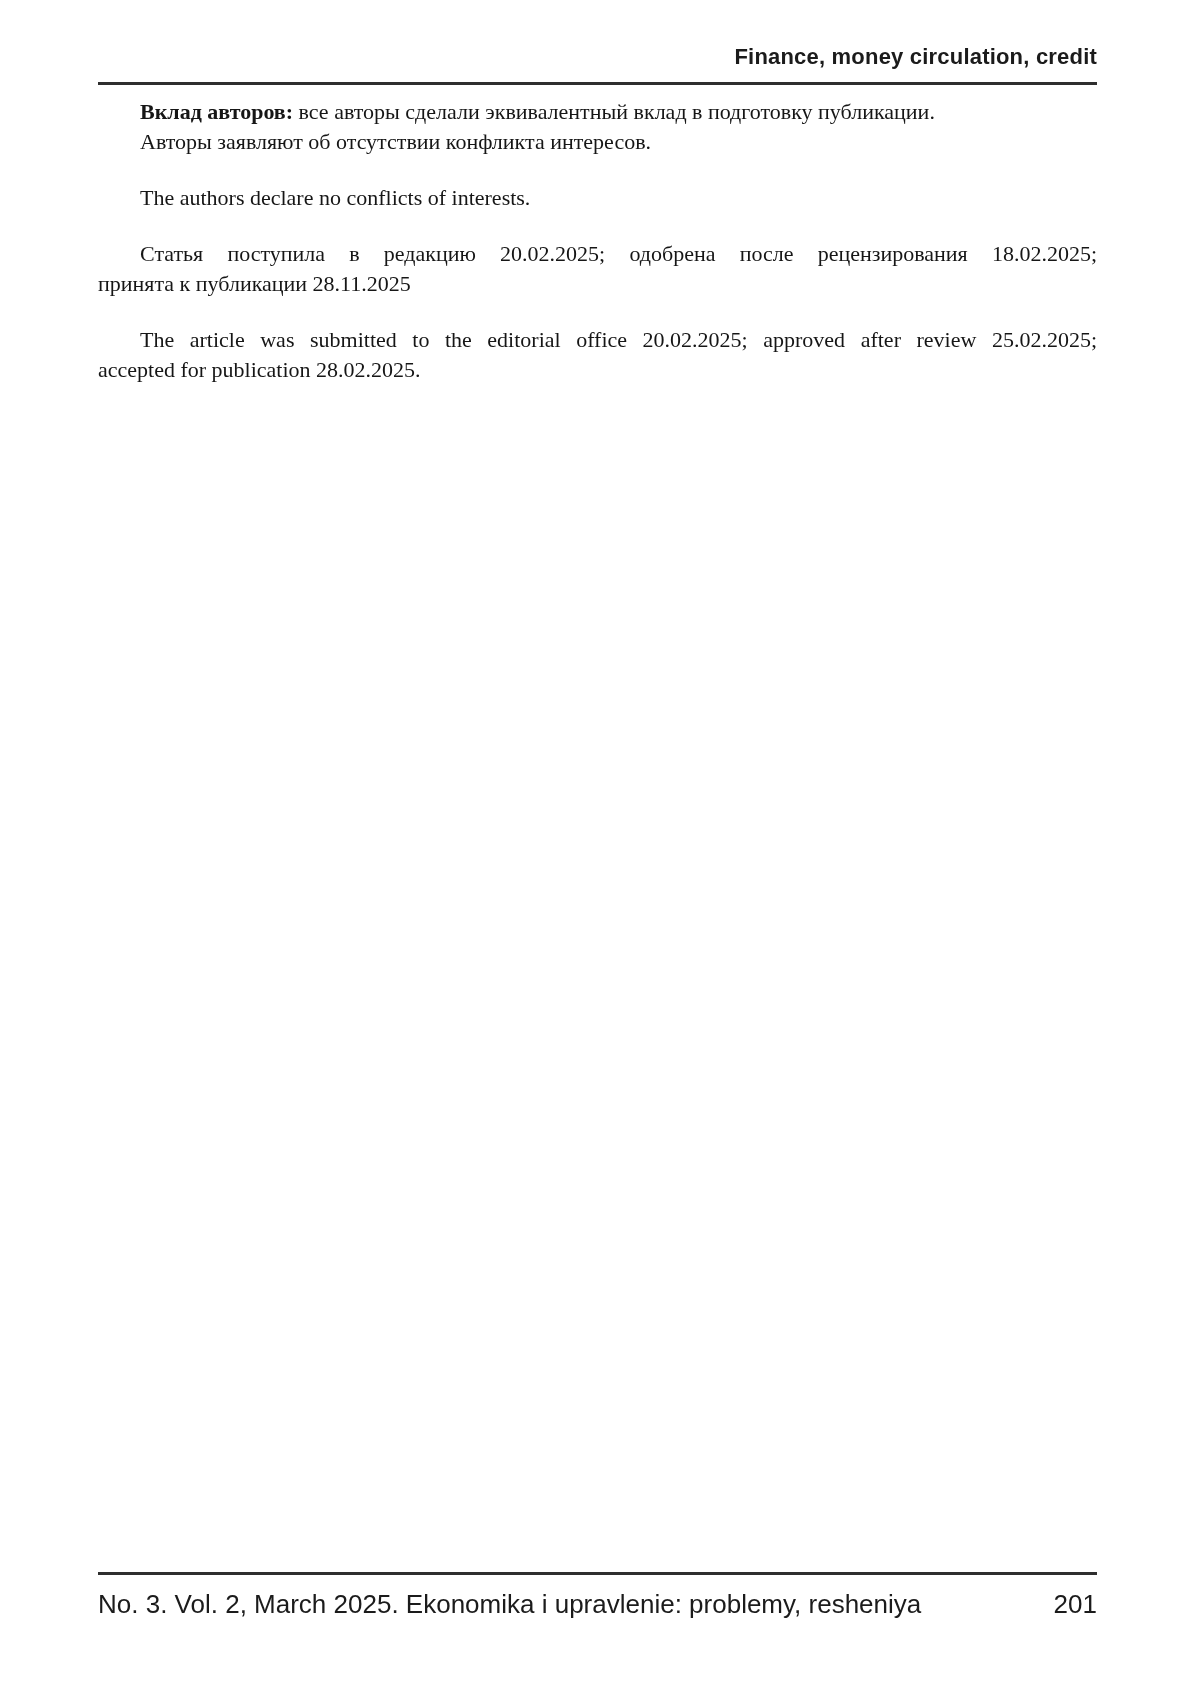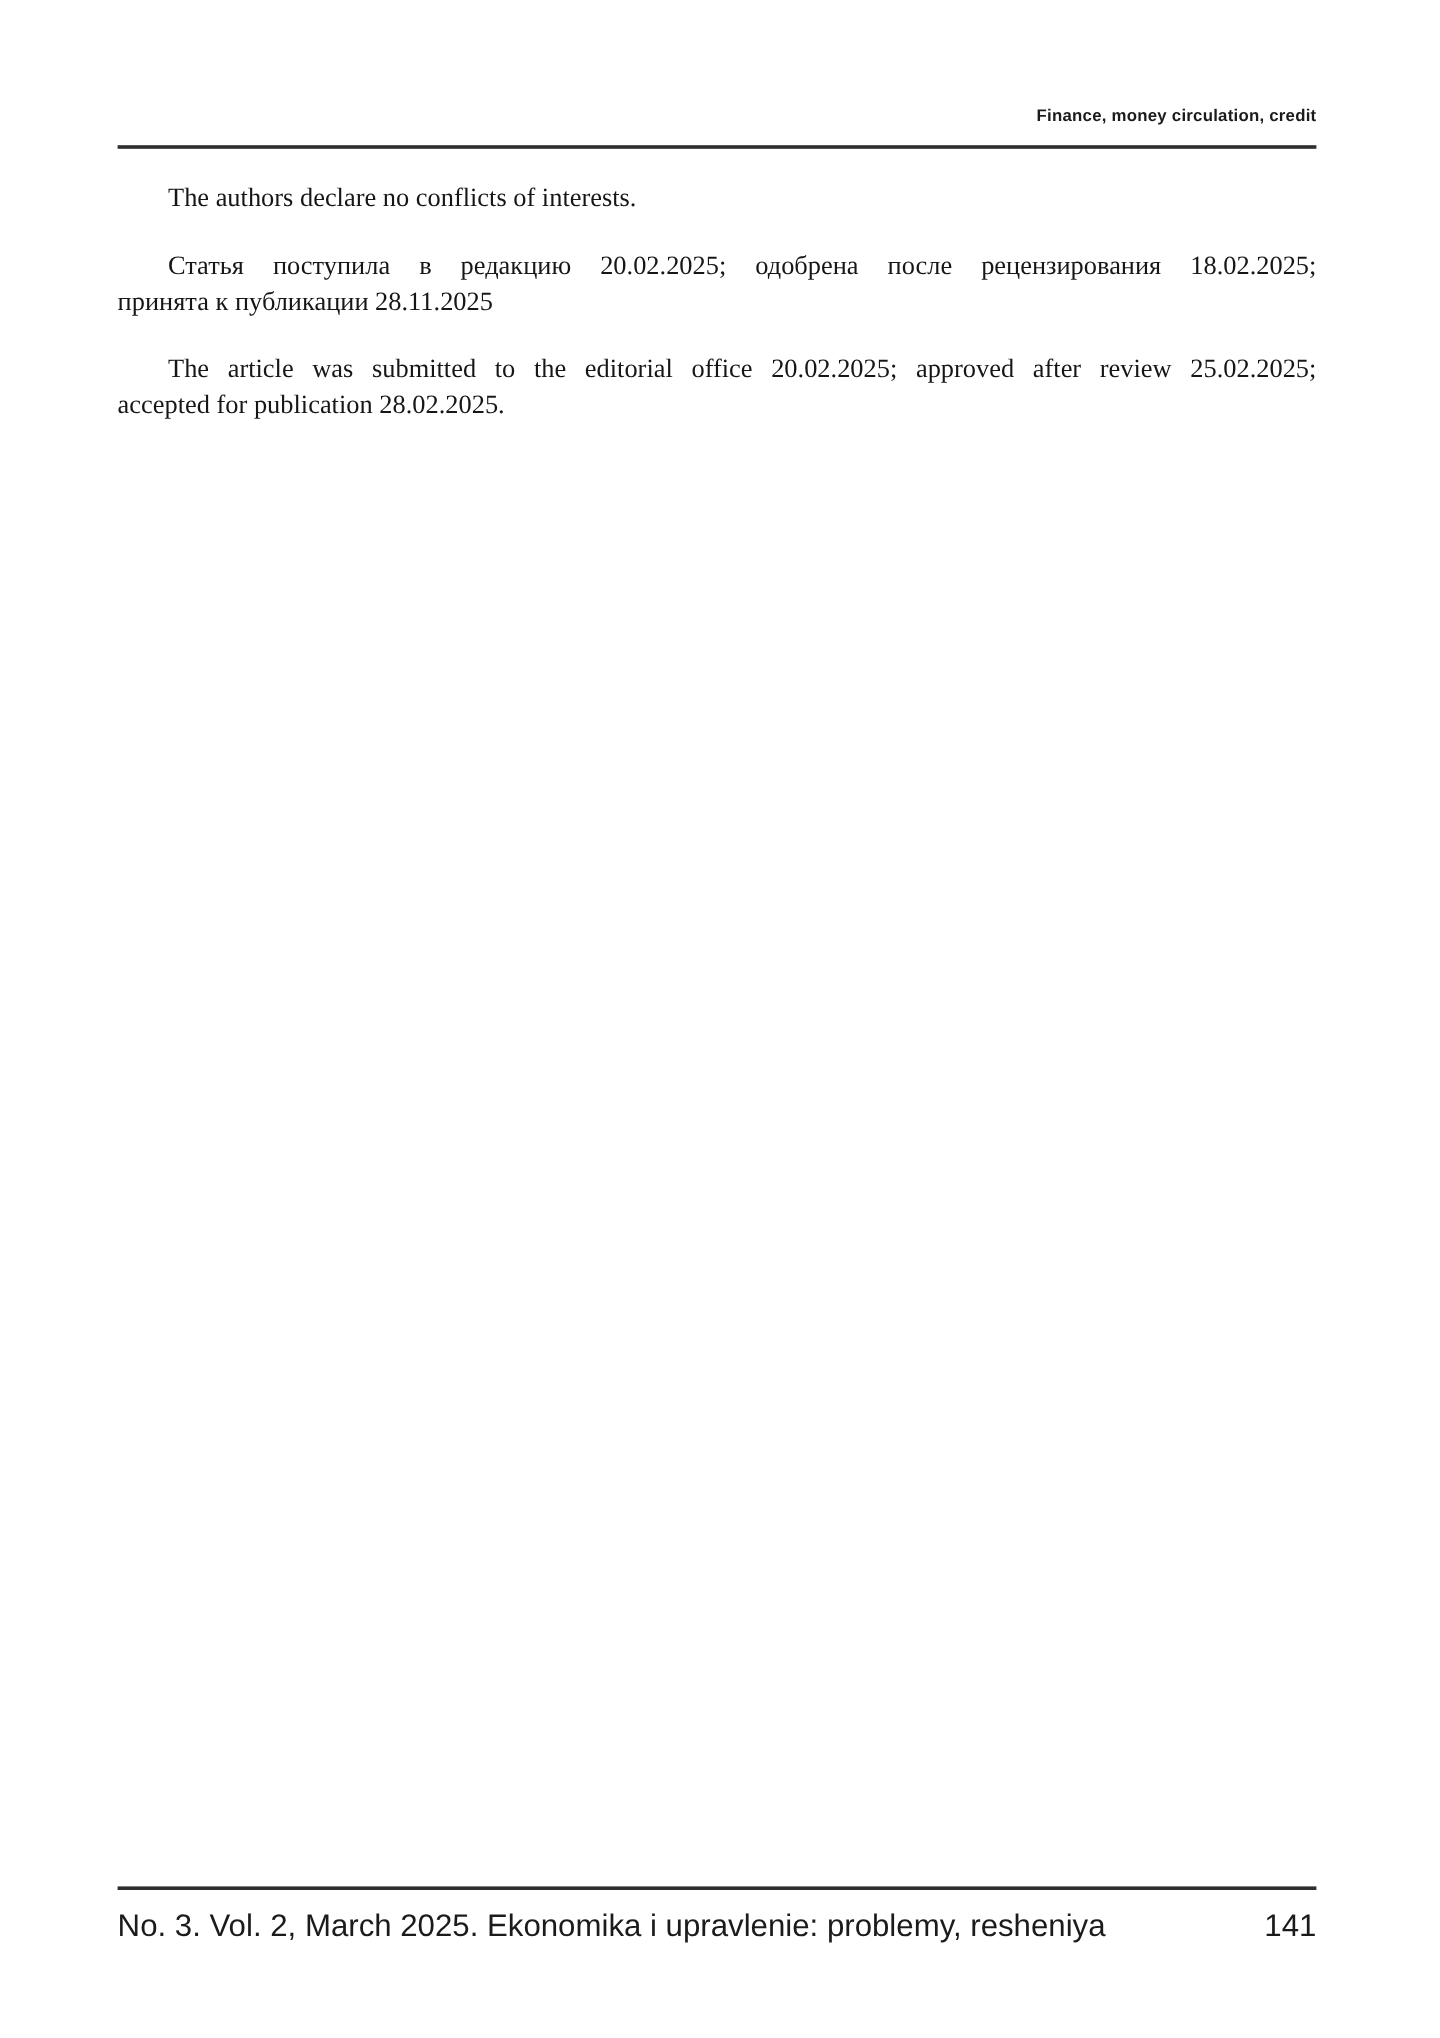--- a/index.html
+++ b/index.html
@@ -18,24 +18,24 @@
     }
     .content {
       position: absolute;
       left: 98px;
       right: 103px;
       top: 0;
     }
     .running-head {
       font-family: "Liberation Sans", sans-serif;
       font-weight: bold;
-      font-size: 14px;
+      font-size: 22px;
       line-height: 26px;
       text-align: right;
-      padding-top: 83px;
+      padding-top: 44px;
       letter-spacing: 0.2px;
       color: #1b1b1b;
     }
     .rule {
       border: none;
       border-top: 3px solid #2e2e2e;
       margin: 12px 0 0 0;
     }
     .body-text {
       font-size: 22px;
@@ -94,20 +94,24 @@
 <div class="page">
 
   <div class="content">
 
     <div class="running-head">Finance, money circulation, credit</div>
 
     <hr class="rule">
 
     <div class="body-text">
 
+      <p class="para block-indent first-gap">
+        <span class="line"><b class="lead">Вклад авторов:</b><span> все авторы сделали эквивалентный вклад в подготовку публикации.</span></span>
+        <span class="line">Авторы заявляют об отсутствии конфликта интересов.</span>
+      </p>
 
       <p class="para block-indent gap-top">
         <span class="line">The authors declare no conflicts of interests.</span>
       </p>
 
       <p class="para gap-top">
         <span class="line stretch first-indent">Статья поступила в редакцию 20.02.2025; одобрена после рецензирования 18.02.2025;</span>
         <span class="line">принята к публикации 28.11.2025</span>
       </p>
 
@@ -116,17 +120,17 @@
         <span class="line">accepted for publication 28.02.2025.</span>
       </p>
 
     </div>
   </div>
 
   <div class="footer">
     <hr class="footer-rule">
     <div class="footer-row">
       <span>No. 3. Vol. 2, March 2025. Ekonomika i upravlenie: problemy, resheniya</span>
-      <span>141</span>
+      <span>201</span>
     </div>
   </div>
 
 </div>
 
 </body></html>

